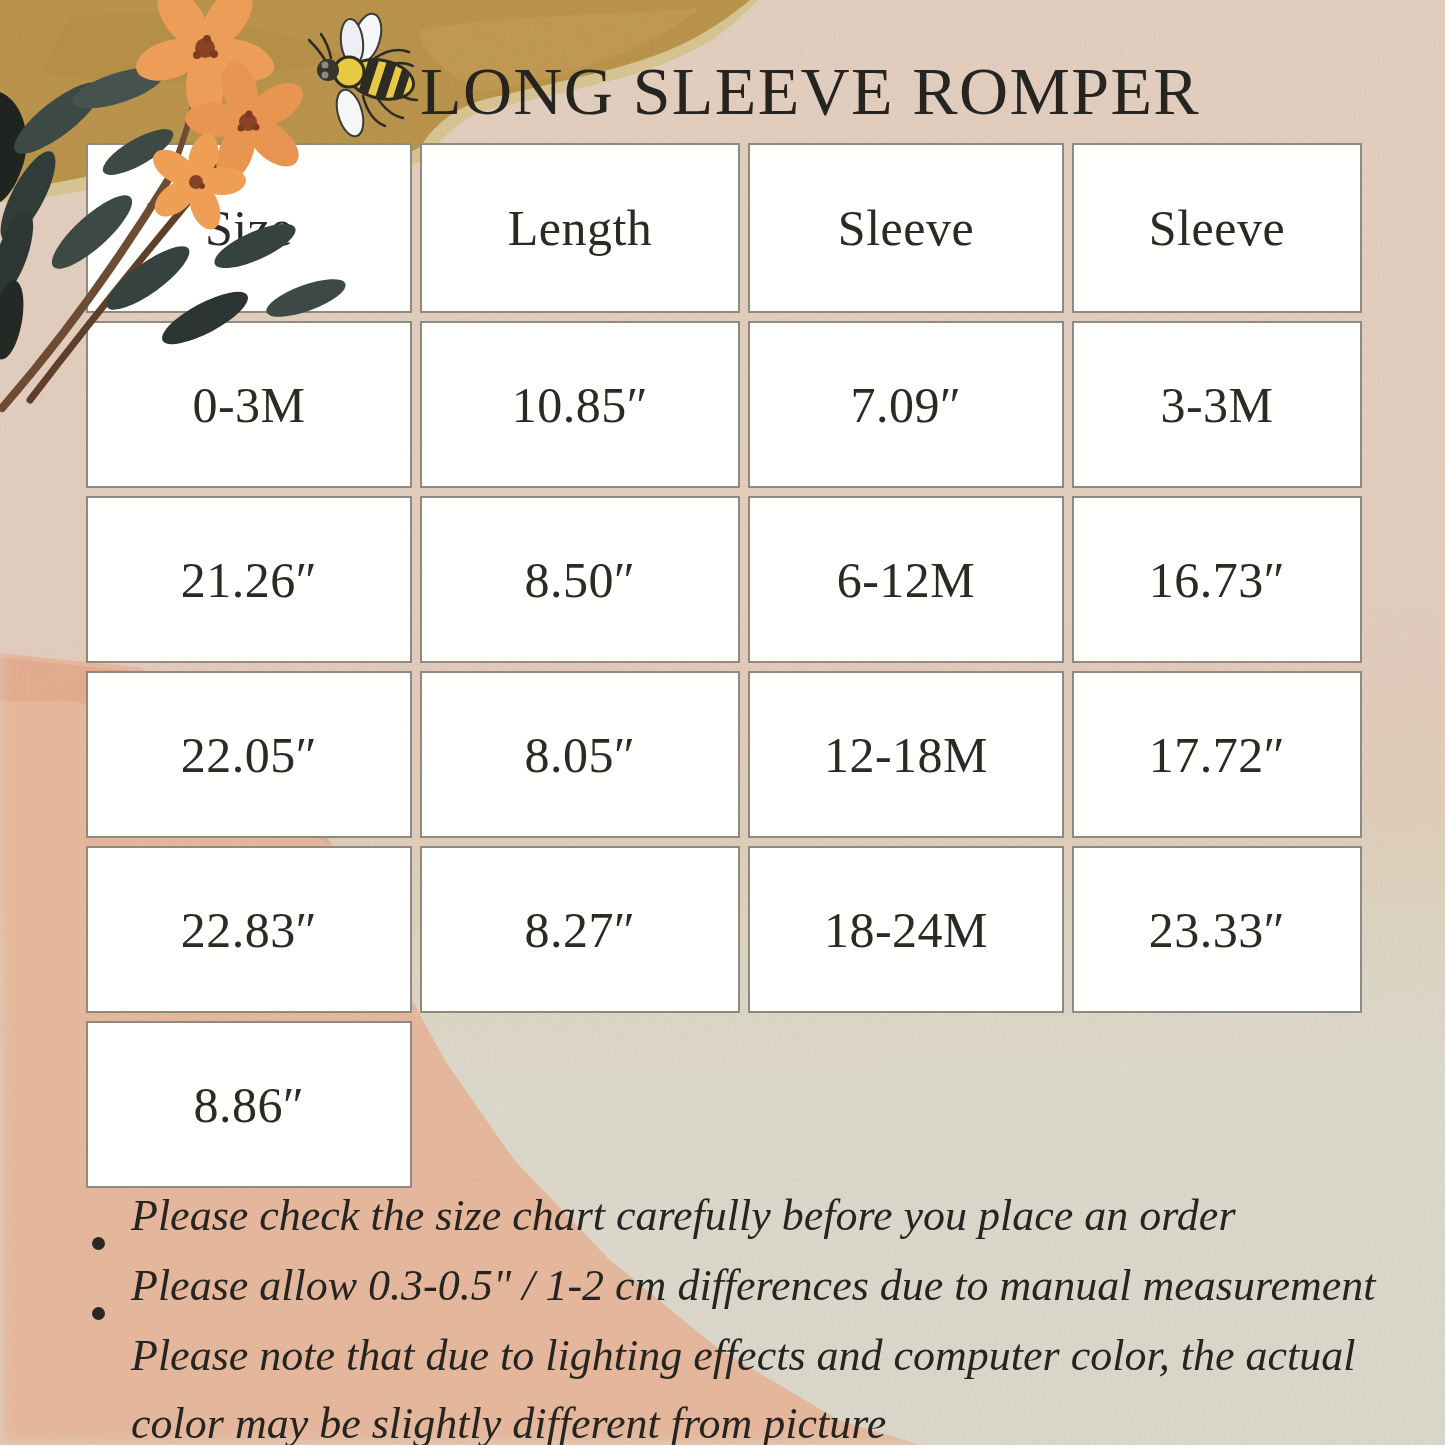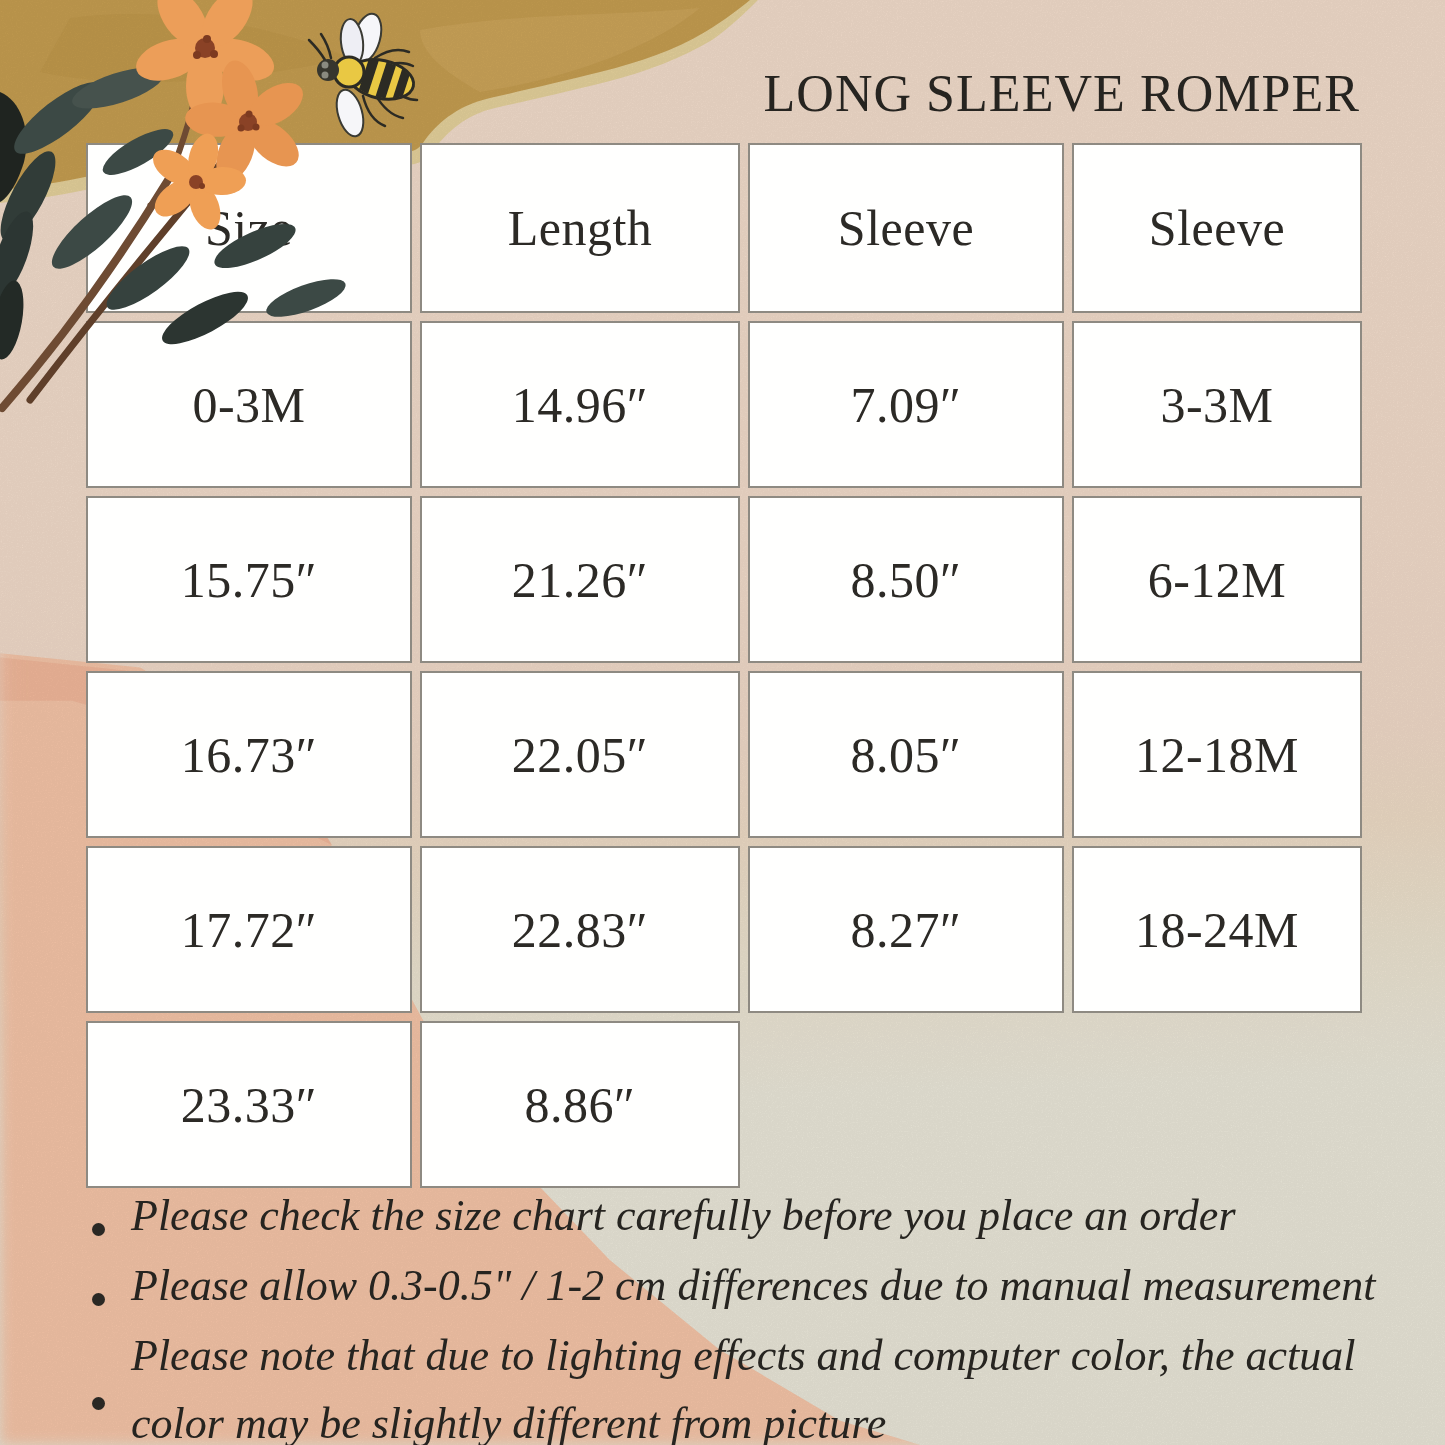--- a/index.html
+++ b/index.html
@@ -25,42 +25,42 @@
     clip-path:polygon(0 45.5%, 9.7% 46.5%, 16.6% 50.5%, 20.8% 55%,
       23% 58.5%, 18% 56%, 12% 50.5%, 5% 48.5%, 0 48.5%);
   }
   .gold-svg,.floral-svg,.bee-svg,.grain{position:absolute;pointer-events:none;}
   .gold-svg{top:0;left:0;}
   .floral-svg{top:0;left:0;}
   .bee-svg{top:12px;left:305px;}
   .grain{inset:0;opacity:.07;}
   
   .title{
-    position:absolute;left:420px;top:64px;width:940px;
-    text-align:right;font-size:52px;letter-spacing:.02em;
+    position:absolute;left:420px;top:52px;width:940px;
+    text-align:left;font-size:68px;letter-spacing:.02em;
     color:#262420;white-space:nowrap;
   }
   
   .size-table{
     position:absolute;left:86px;top:143px;
     display:grid;gap:8px;
     grid-template-columns:326px 320px 316px 290px;
     grid-template-rows:170px repeat(5,167px);
   }
   .cell{
     background:#fffffe;border:2px solid #8e8a82;
     display:flex;align-items:center;justify-content:center;
     font-size:50px;color:#2c2a26;letter-spacing:.01em;
   }
   
   .notes{
     position:absolute;left:88px;top:1182px;width:1320px;
     font-style:italic;font-size:44px;line-height:68px;color:#262420;
   }
-  .note{display:flex;align-items:center;margin-bottom:2px;}
+  .note{display:flex;align-items:flex-end;margin-bottom:2px;}
   .dot{
     flex:0 0 auto;width:13px;height:13px;border-radius:50%;
     background:#2a2824;margin:27px 26px 0 4px;
   }
   .note-text{max-width:1255px;}
 </style>
 </head>
 <body>
 
 <div class="canvas">
@@ -90,25 +90,24 @@
 
   <div class="title">LONG SLEEVE ROMPER</div>
 
   <div class="size-table">
     <div class="cell">Size</div>
     <div class="cell">Length</div>
     <div class="cell">Sleeve</div>
     <div class="cell">Sleeve</div>
 
     <div class="cell">0-3M</div>
-    <div class="cell">14.96″</div>
+    <div class="cell">10.85″</div>
     <div class="cell">7.09″</div>
 
     <div class="cell">3-3M</div>
-    <div class="cell">15.75″</div>
     <div class="cell">21.26″</div>
     <div class="cell">8.50″</div>
 
     <div class="cell">6-12M</div>
     <div class="cell">16.73″</div>
     <div class="cell">22.05″</div>
     <div class="cell">8.05″</div>
 
     <div class="cell">12-18M</div>
     <div class="cell">17.72″</div>

